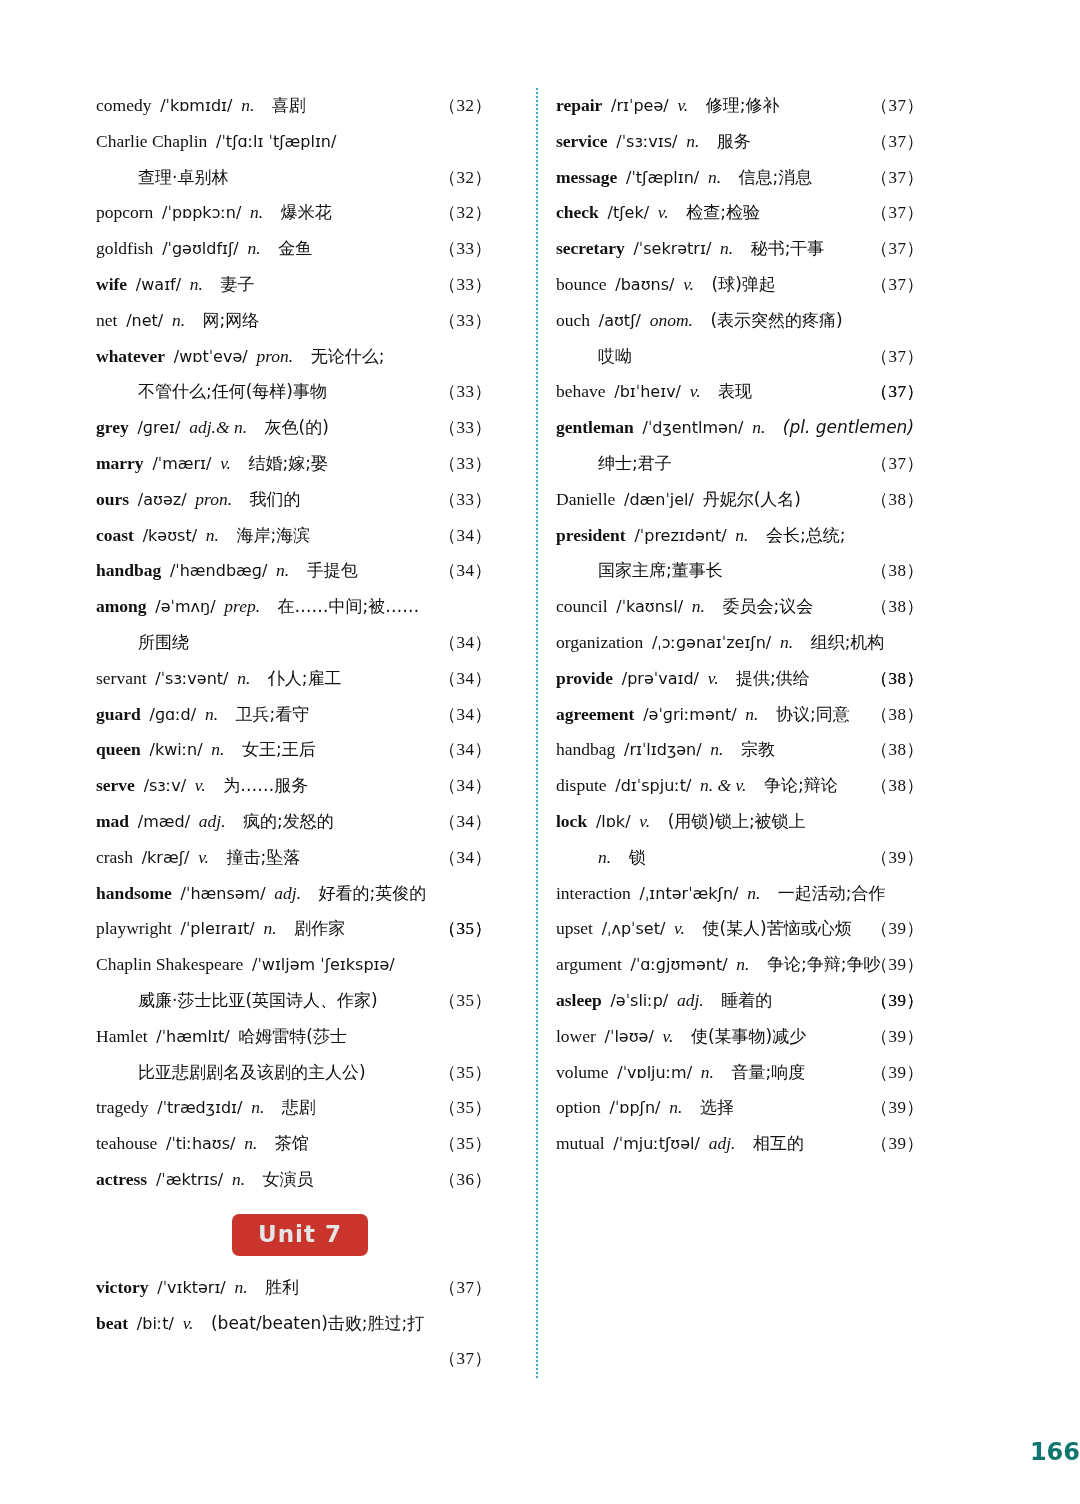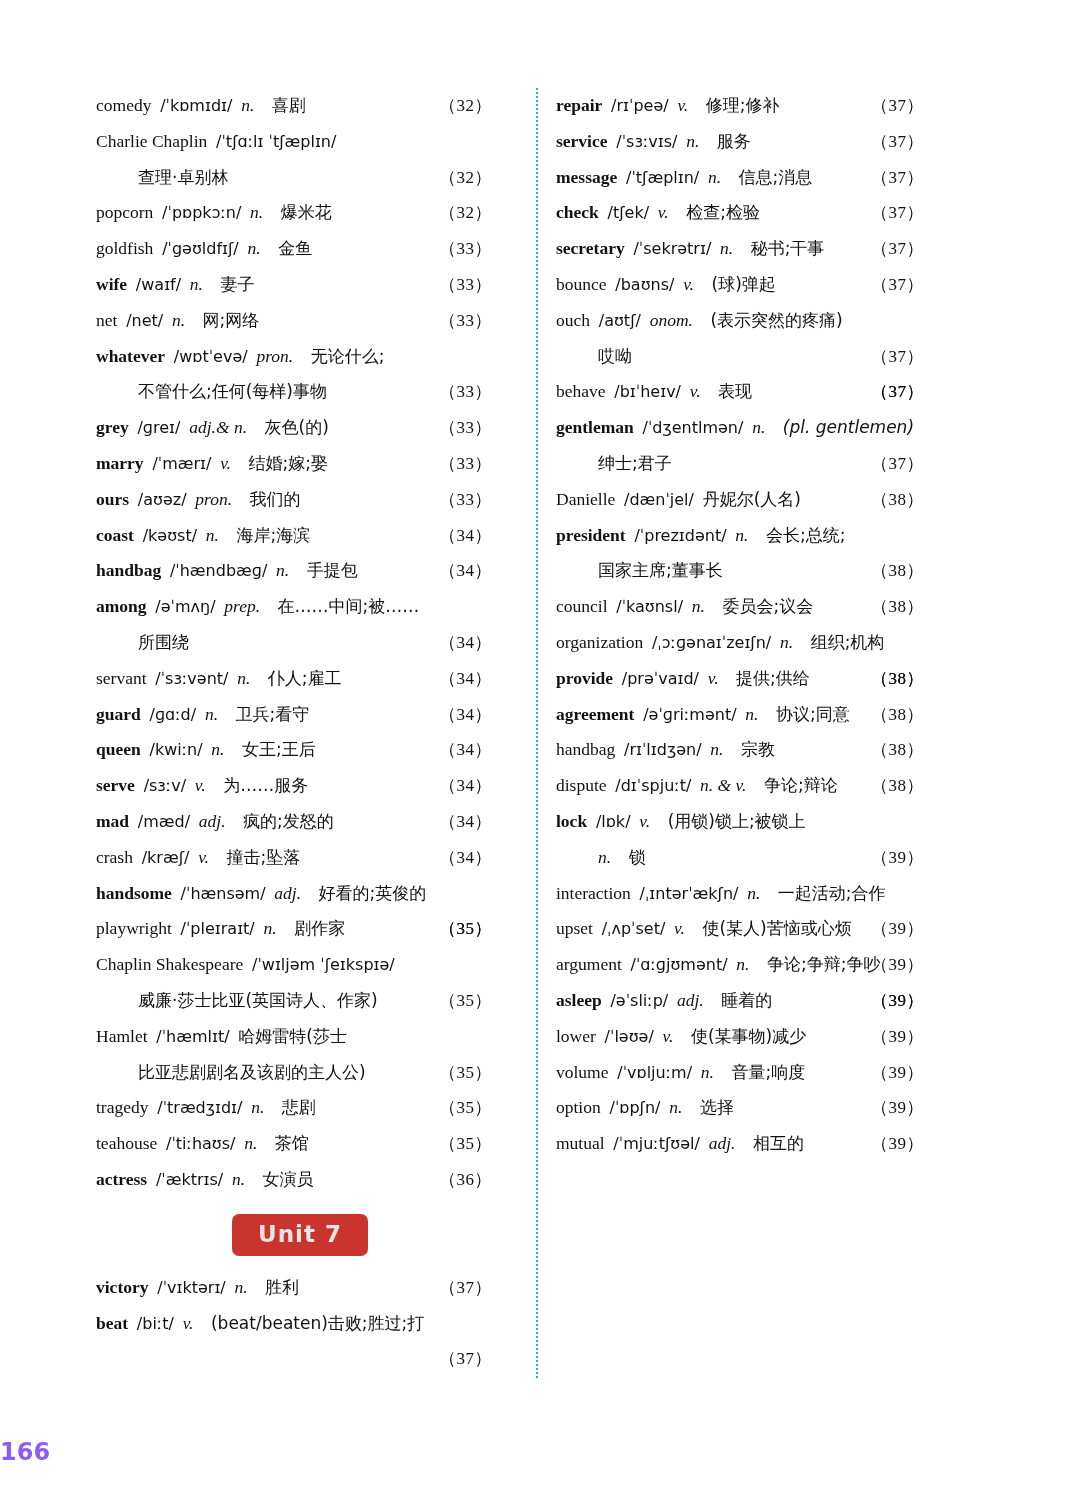--- a/index.html
+++ b/index.html
@@ -80,25 +80,25 @@
     font-weight: bold;
     font-size: 23px;
     padding: 7px 26px 9px 26px;
     border-radius: 7px;
     letter-spacing: 1px;
   }
   .folio {
     position: absolute;
     left: 0; right: 0;
     bottom: 38px;
-    text-align: left;
+    text-align: right;
     font-family: "DejaVu Sans", sans-serif;
     font-weight: bold;
     font-size: 24px;
-    color: #8b5cf6;
+    color: #0f766e;
   }
 </style>
 </head>
 <body>
 
 <div class="page">
   <div class="columns">
 
     <div class="col col-left">
       <div id="left-entries">

